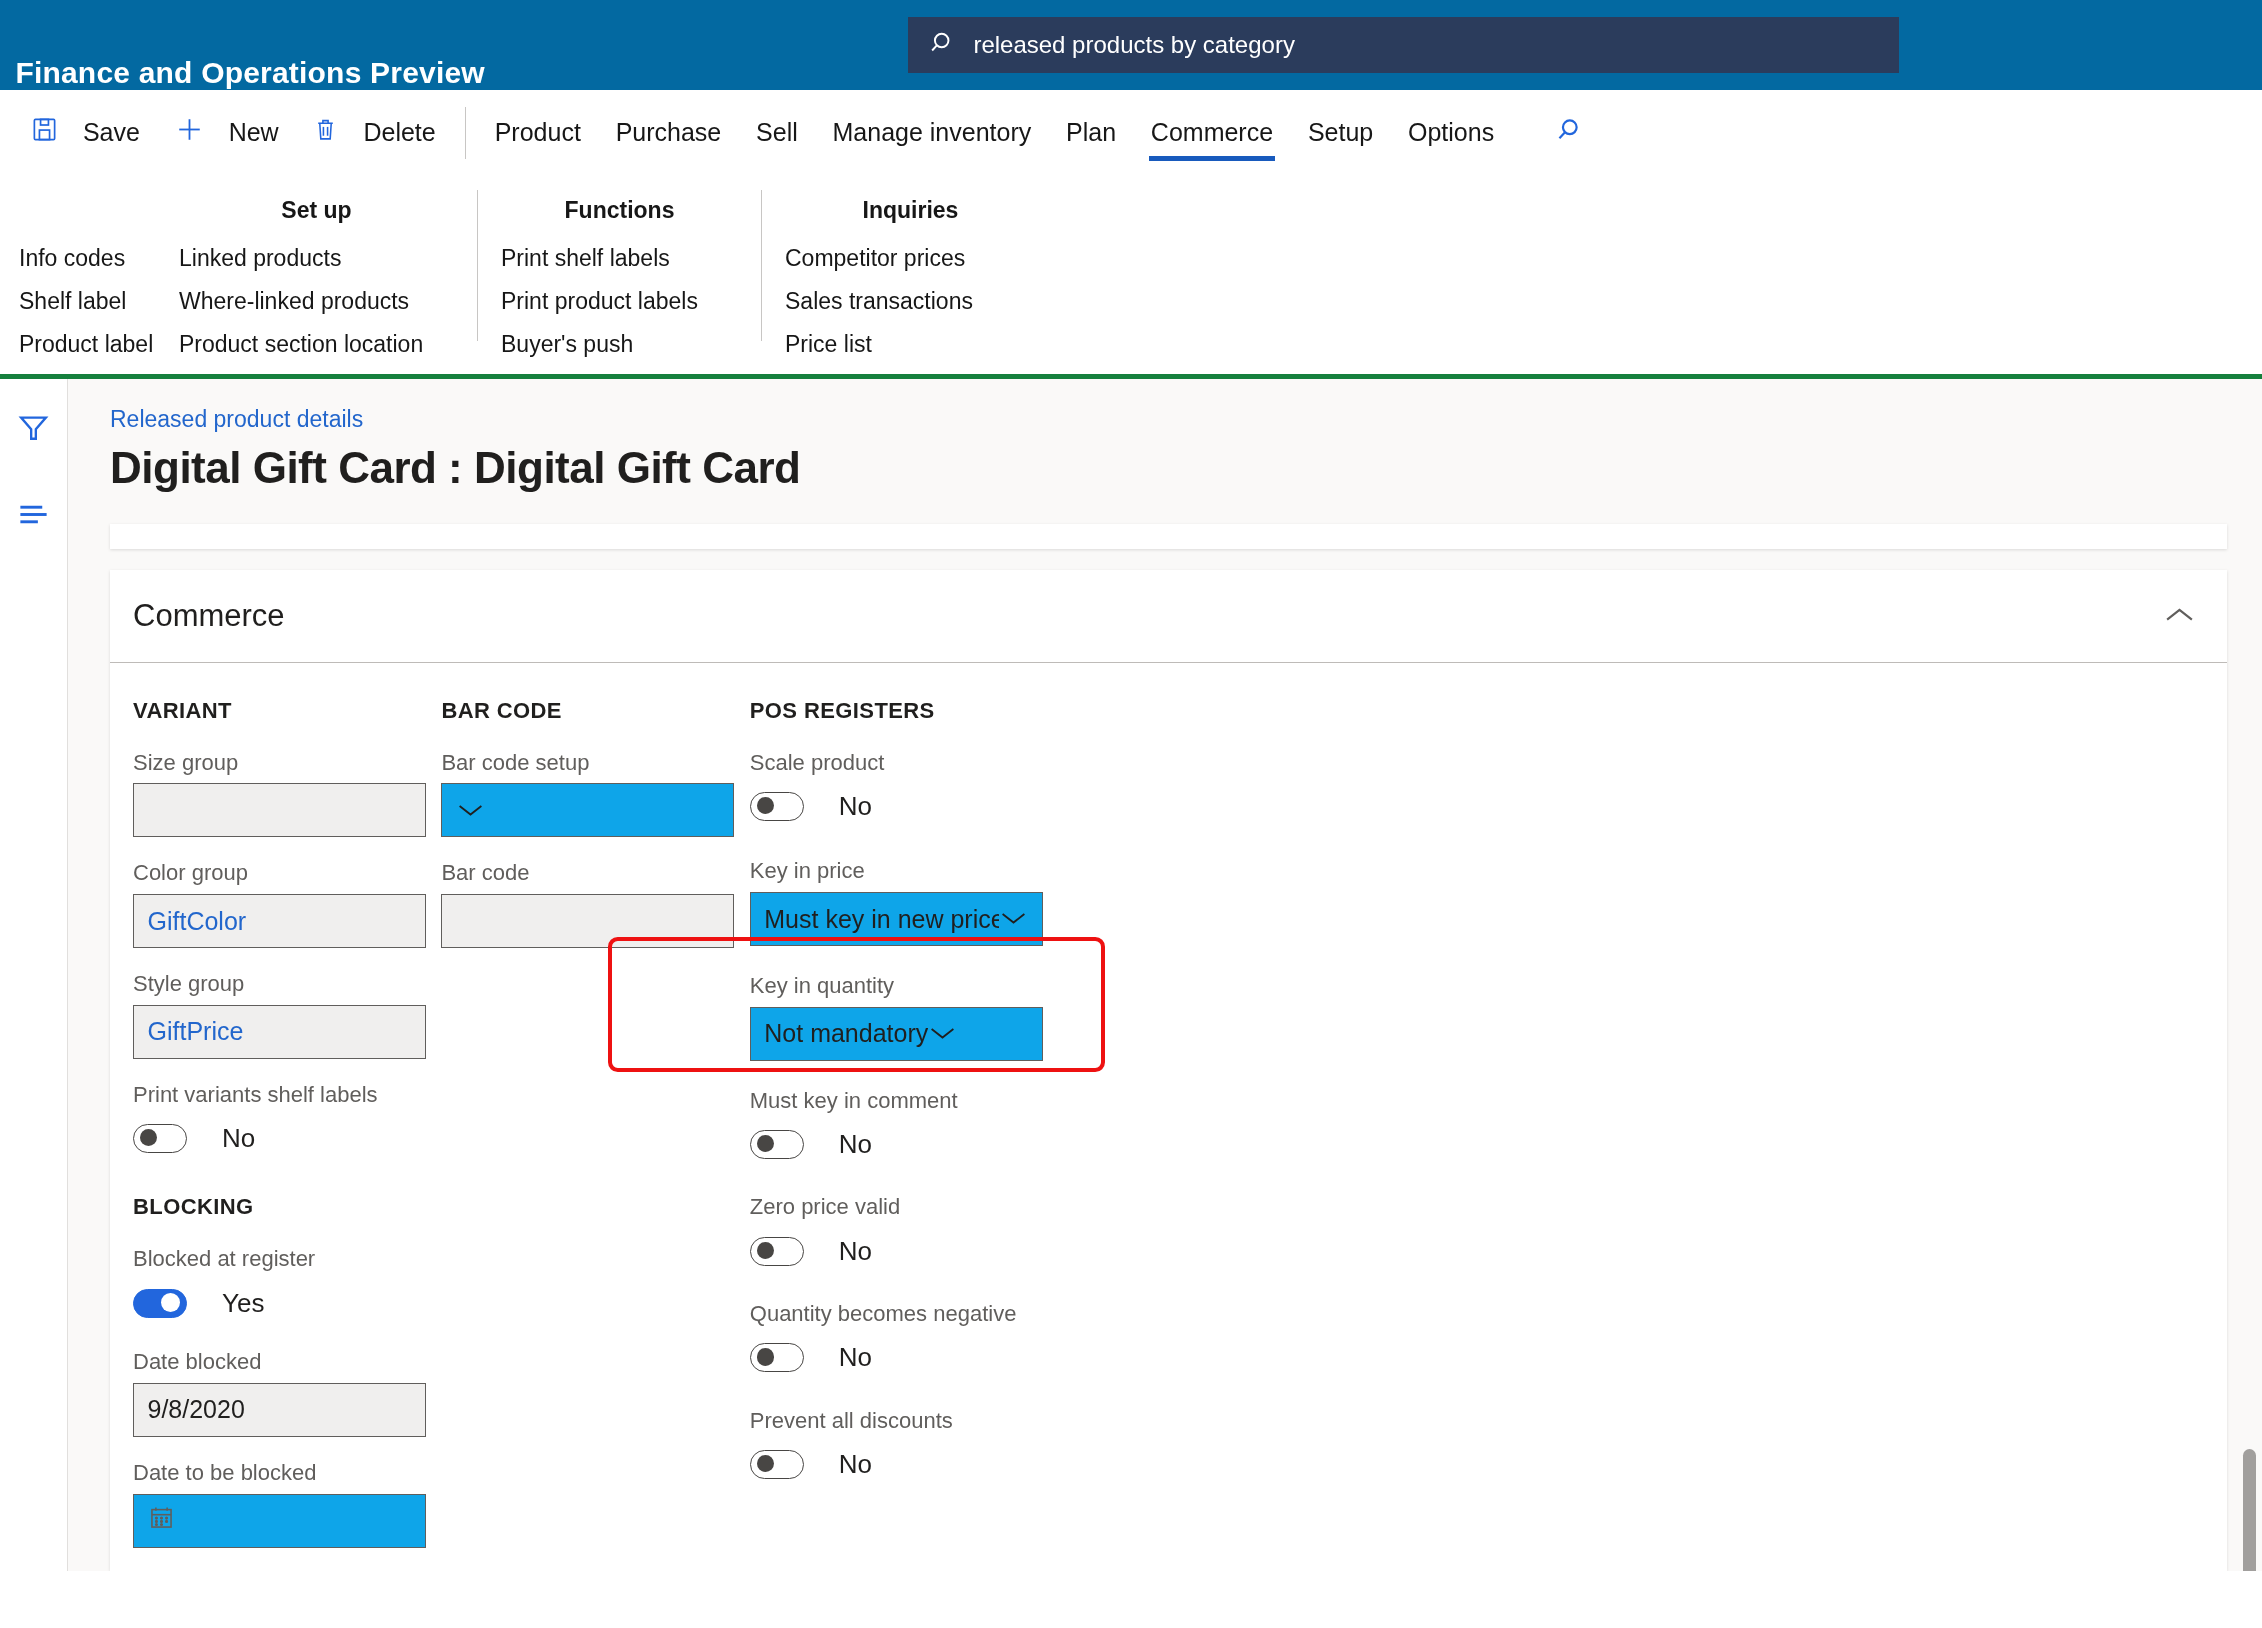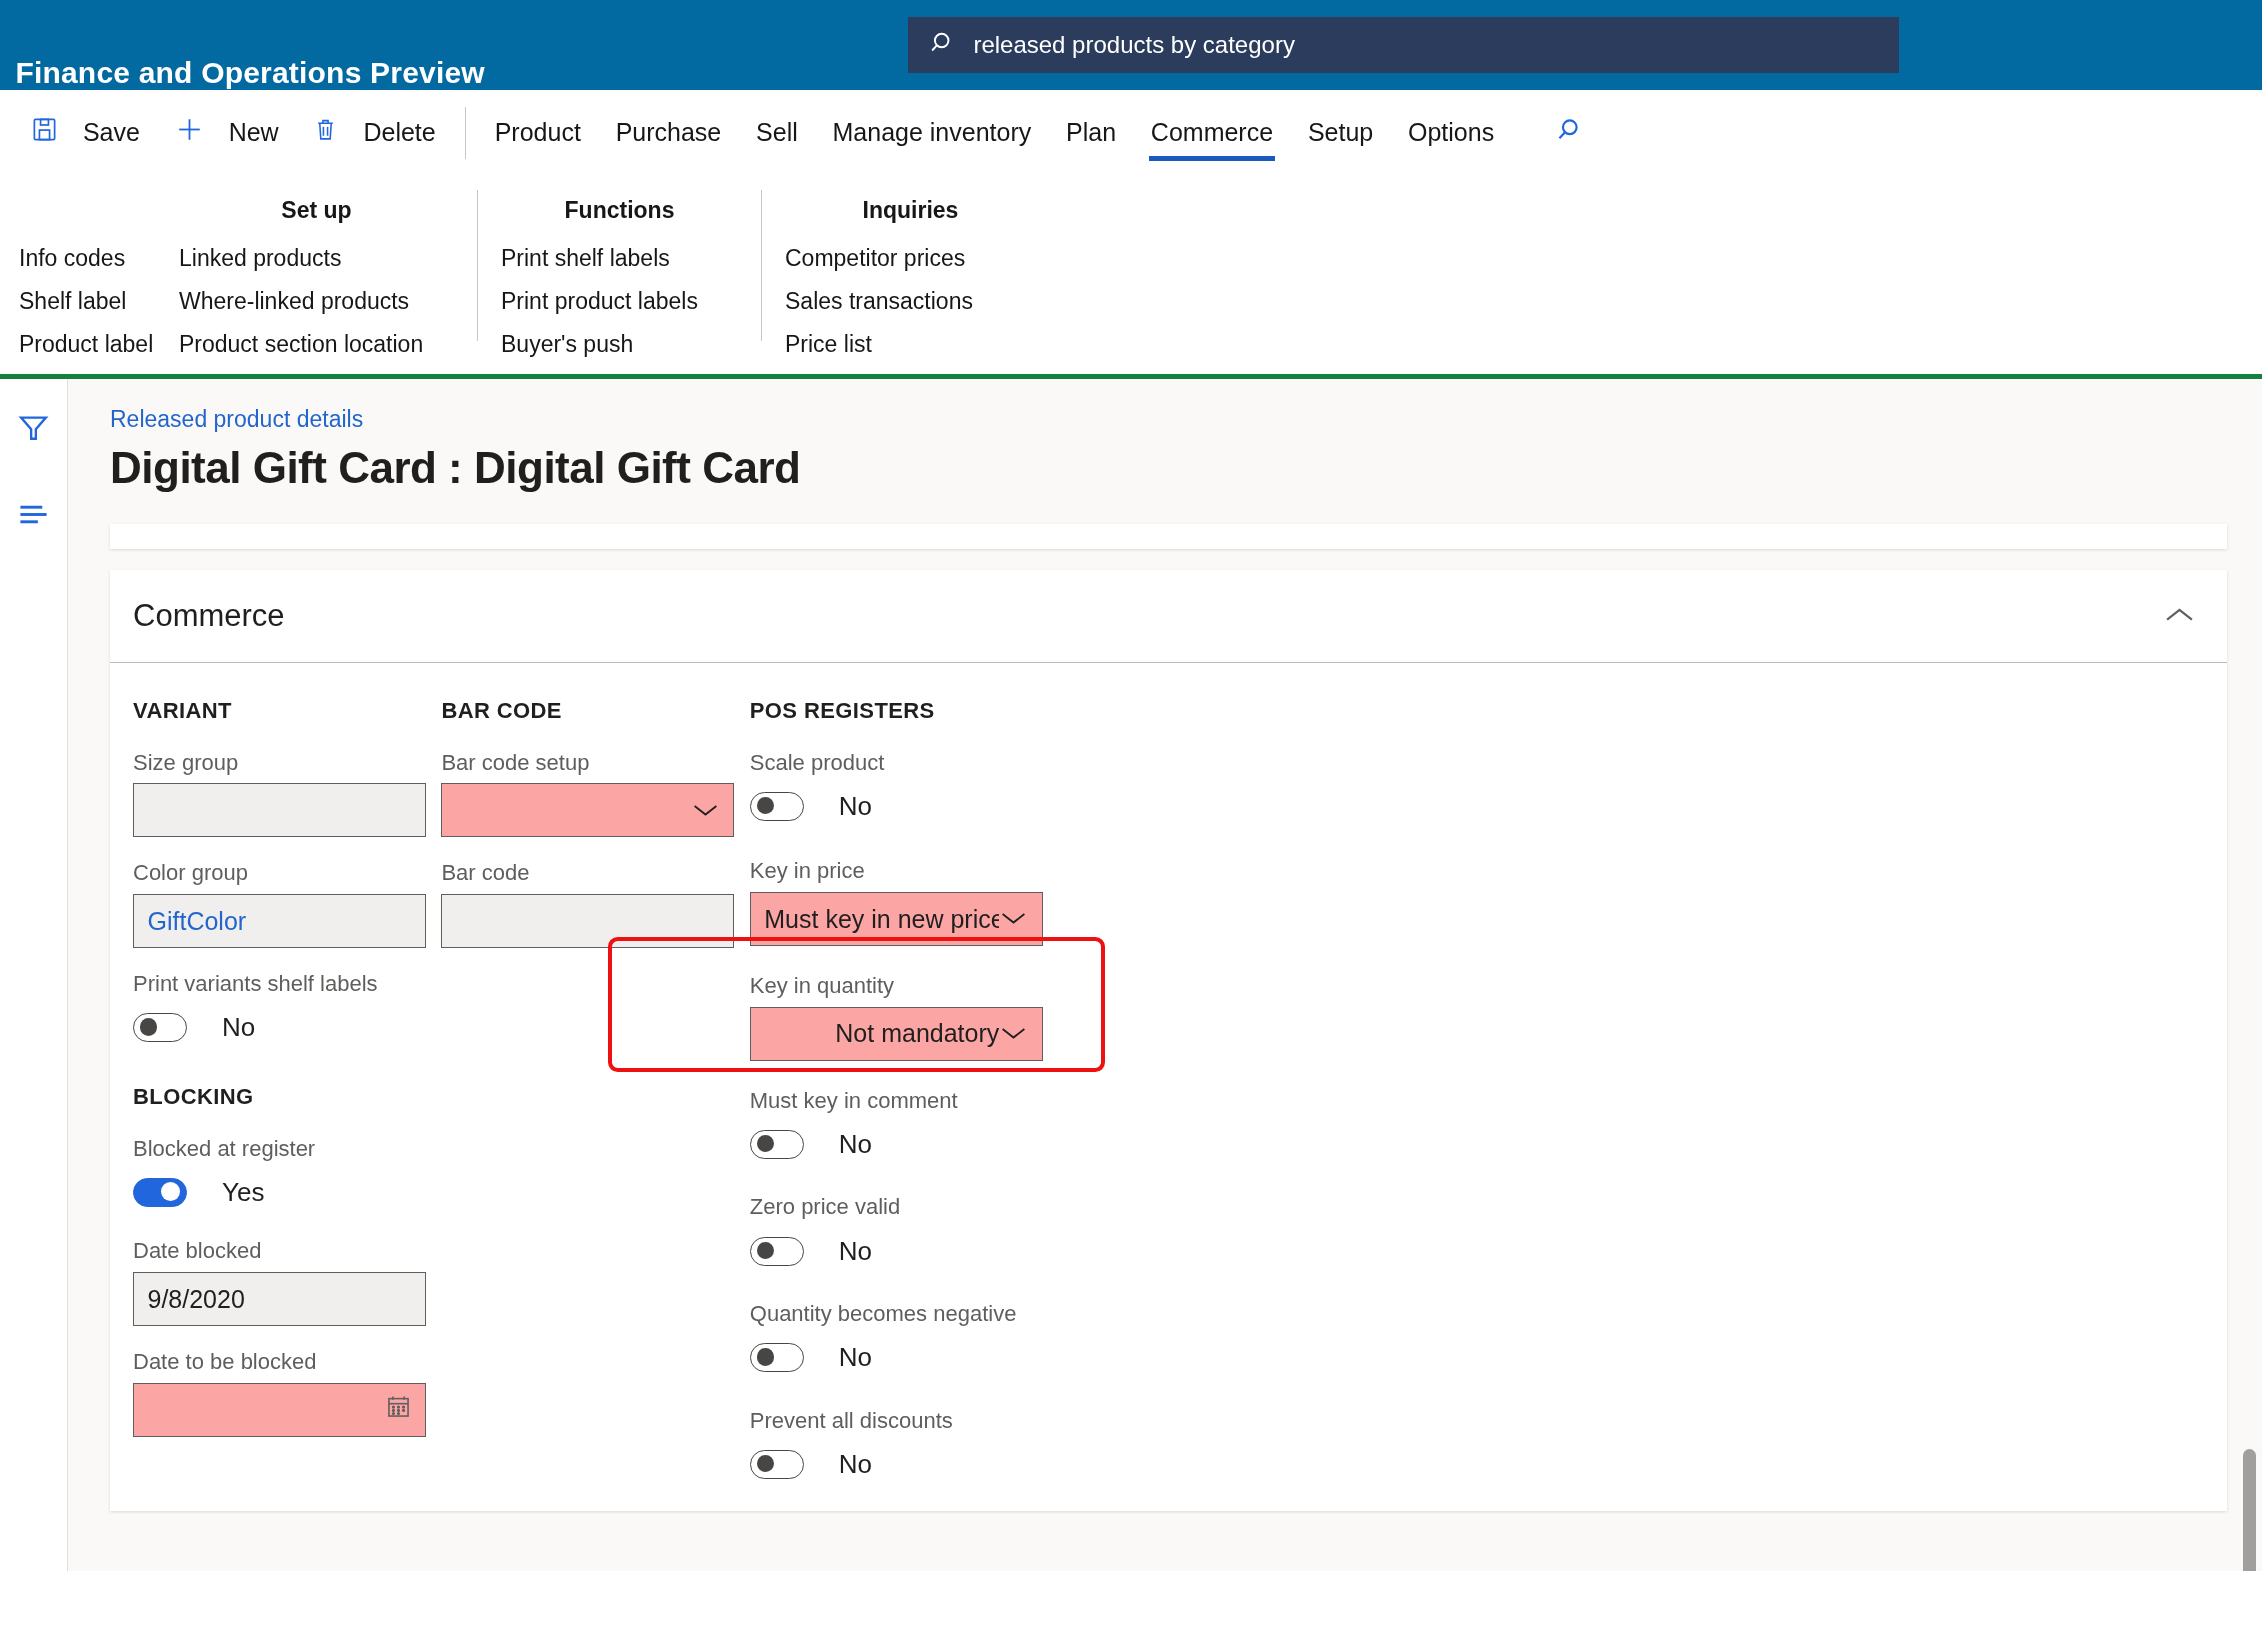--- a/index.html
+++ b/index.html
@@ -257,24 +257,24 @@
     align-items: center;
     padding: 0 13.5px;
     font-size: 25px;
     color: #201f1e;
   }
   .input-box.linkval { color: #2266cc; }
 
   .combo {
     height: 54px;
     border: 1px solid #605e5c;
-    background: #fca5a5;
-    display: flex;
-    align-items: center;
-    justify-content: flex-end;
+    background: #0ea5e9;
+    display: flex;
+    align-items: center;
+    justify-content: flex-start;
     padding: 0 13.5px;
     font-size: 25px;
     color: #201f1e;
   }
   .combo .cval { white-space: nowrap; overflow: hidden; }
 
   .toggle-row {
     display: flex;
     align-items: center;
     gap: 35px;
@@ -507,20 +507,24 @@
           <div class="field">
             <div class="field-label">Size group</div>
             <div class="input-box"></div>
           </div>
 
           <div class="field">
             <div class="field-label">Color group</div>
             <div class="input-box linkval">GiftColor</div>
           </div>
 
+          <div class="field">
+            <div class="field-label">Style group</div>
+            <div class="input-box linkval">GiftPrice</div>
+          </div>
 
           <div class="field">
             <div class="field-label">Print variants shelf labels</div>
             <div class="toggle-row">
               <div class="toggle">
                   <span class="knob"></span>
                 </div>
               <div class="toggle-text">No</div>
             </div>
           </div>

